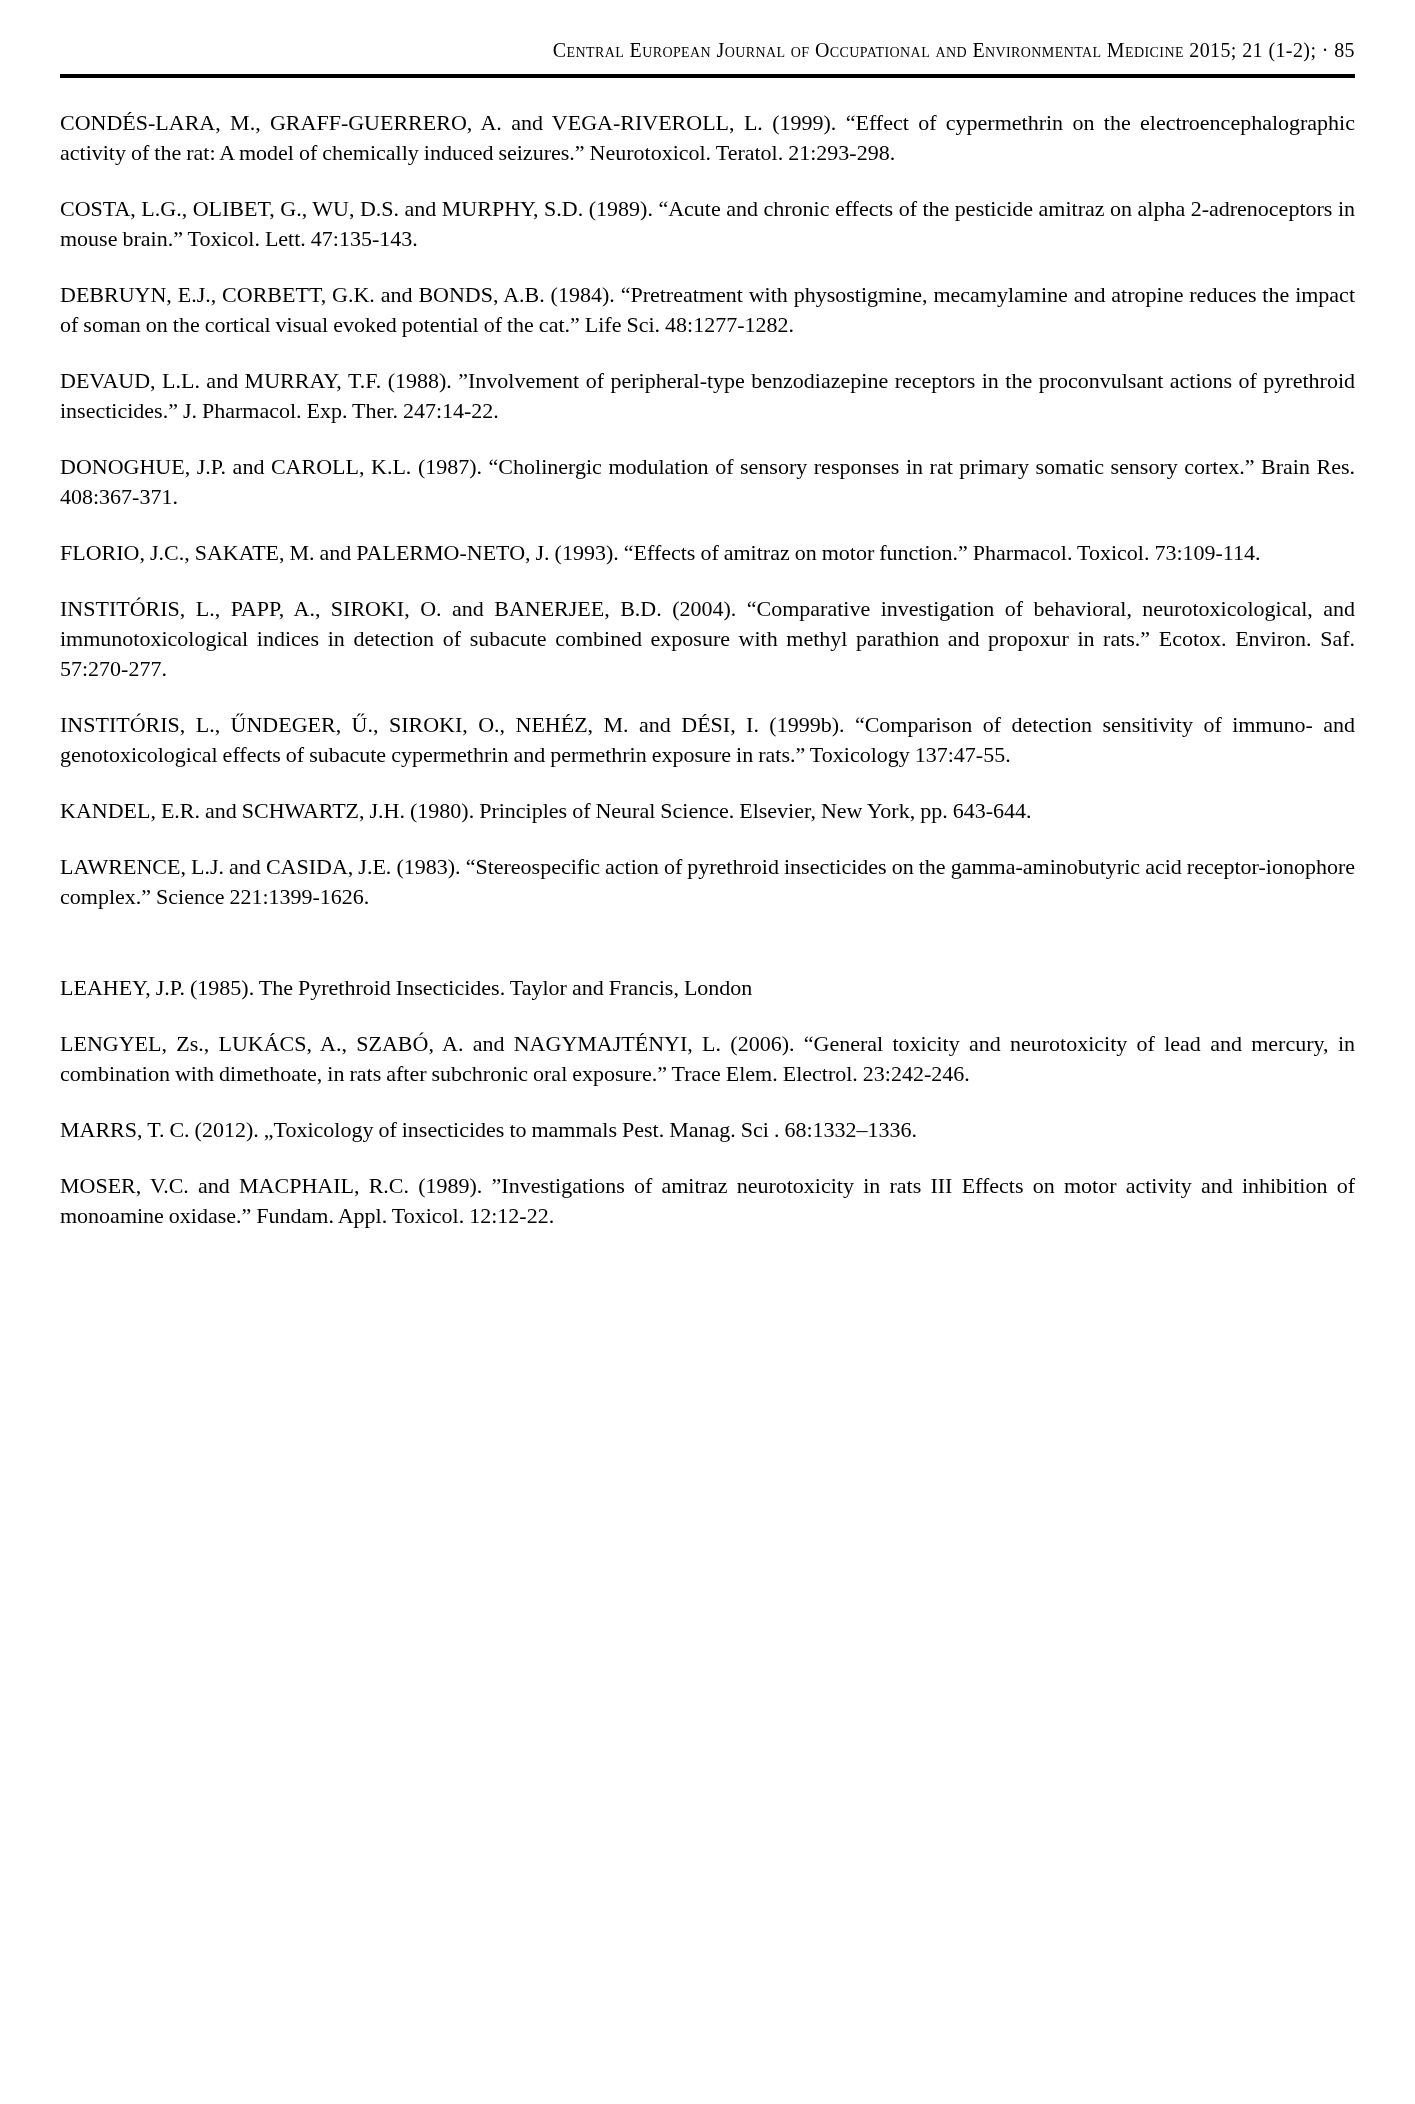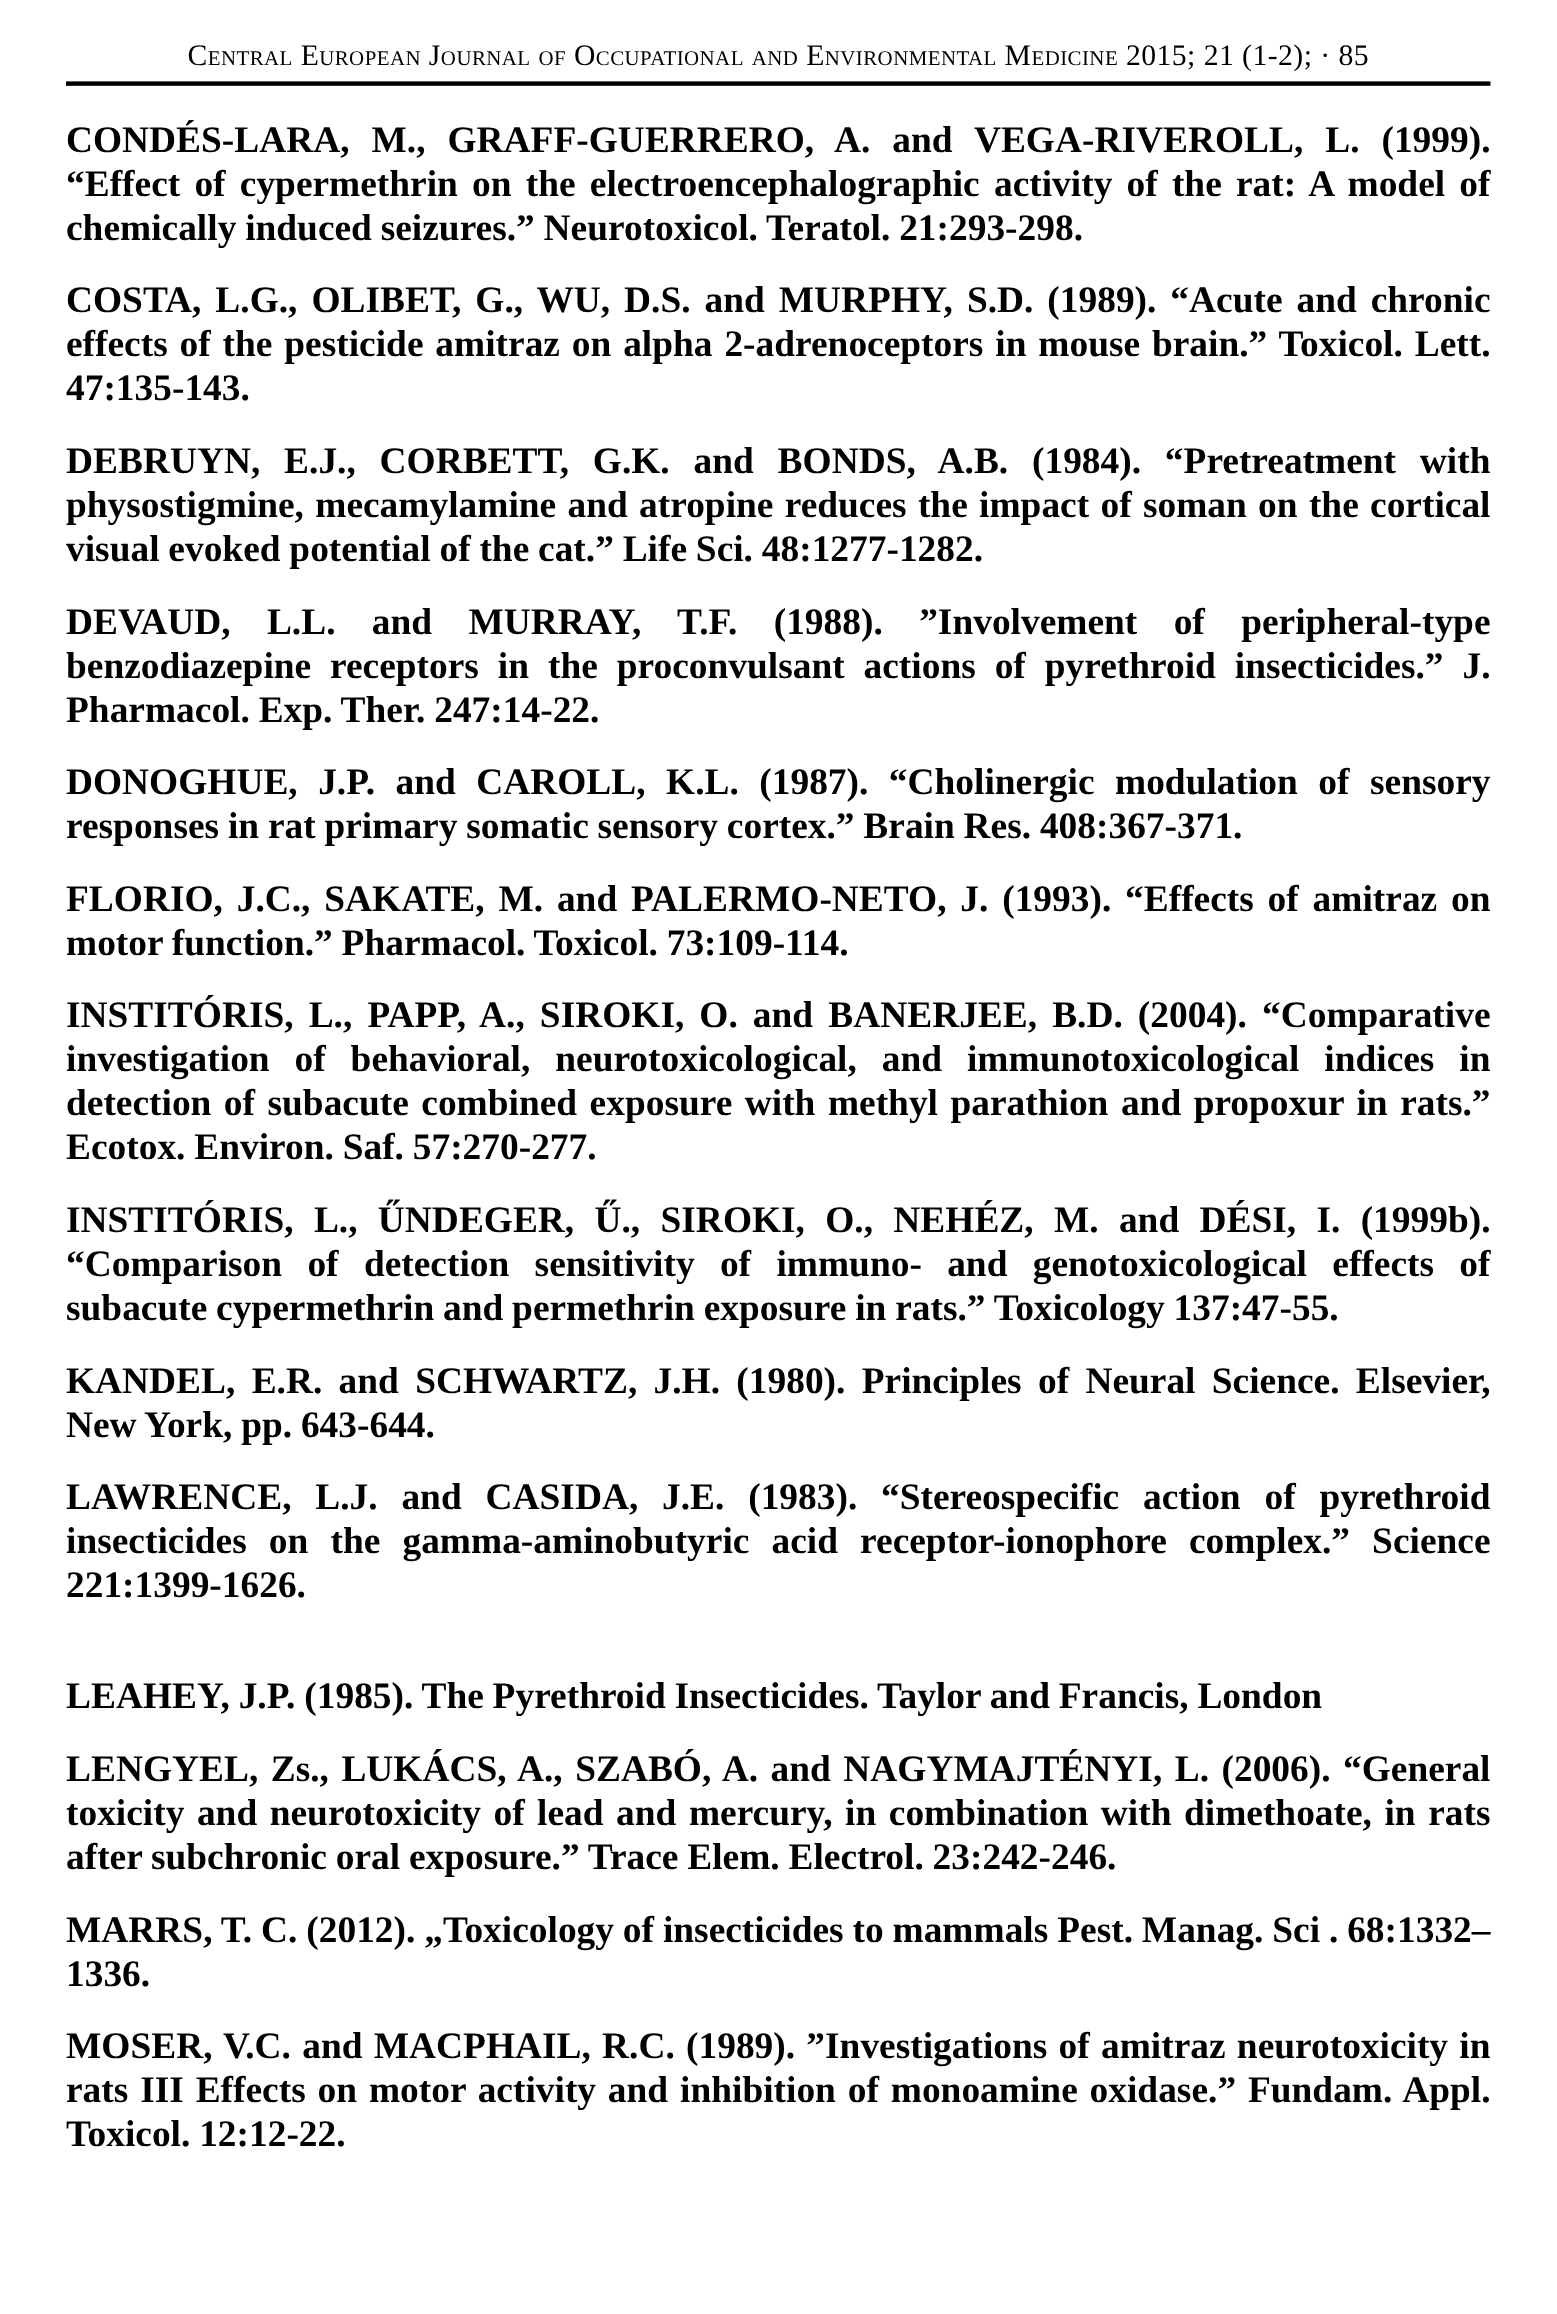--- a/index.html
+++ b/index.html
@@ -12,44 +12,43 @@
     width: 1415px;
     height: 2104px;
     box-sizing: border-box;
     background: #ffffff;
     color: #000000;
     font-family: "Liberation Serif", "DejaVu Serif", serif;
     padding: 30px 60px 0 60px;
     overflow: hidden;
   }
   .running-header {
-    text-align: center;
+    text-align: right;
     font-variant: small-caps;
-    font-size: 27px;
+    font-size: 20px;
     line-height: 28px;
     letter-spacing: 0.4px;
     white-space: nowrap;
     margin-top: 6px;
   }
   .header-rule {
     height: 4px;
     background: #000000;
     margin-top: 10px;
   }
   .references {
     margin-top: 30px;
   }
   .ref {
-    font-size: 34px;
-    line-height: 40px;
+    font-size: 22px;
+    line-height: 30px;
     text-align: justify;
     text-align-last: left;
     margin: 0 0 26px 0;
     word-spacing: -0.5px;
-    font-weight: bold;
   }
   .ref.extra-gap {
     margin-top: 61px;
   }
 </style>
 </head>
 <body>
 
 <div class="page">
   <div class="running-header">

